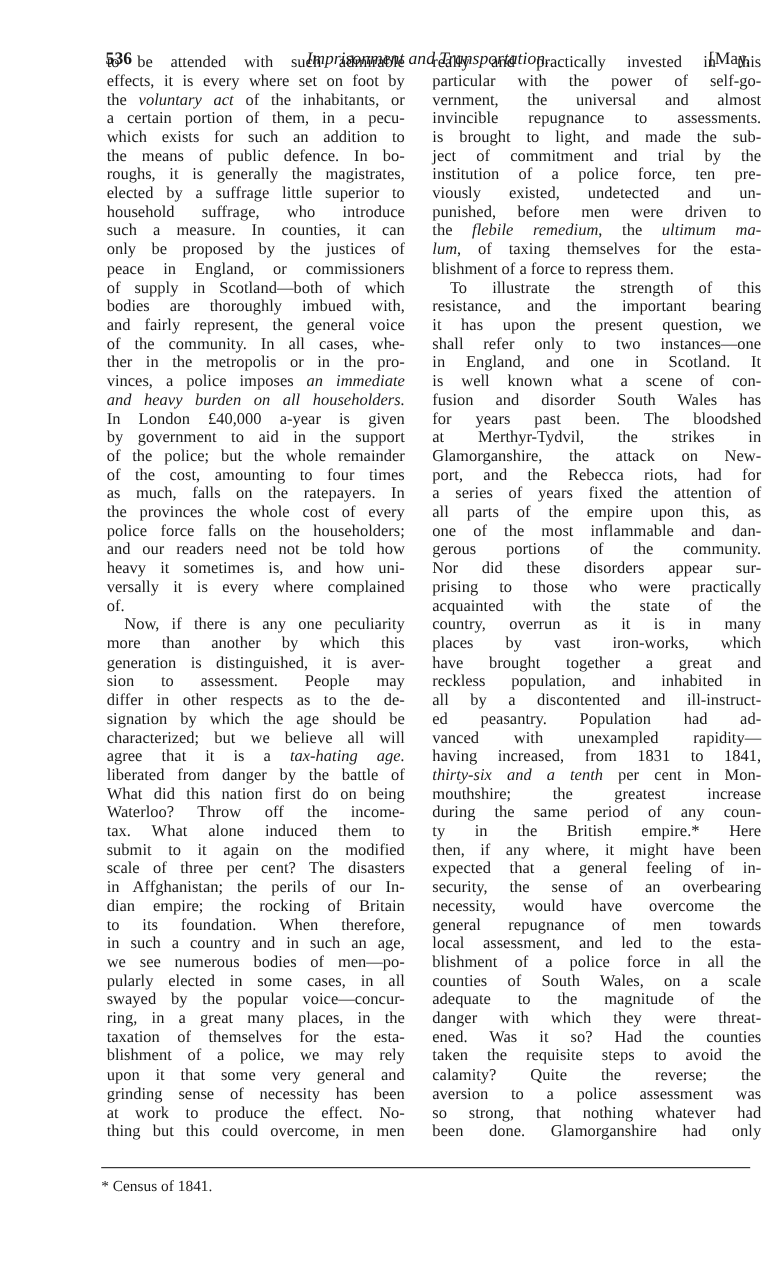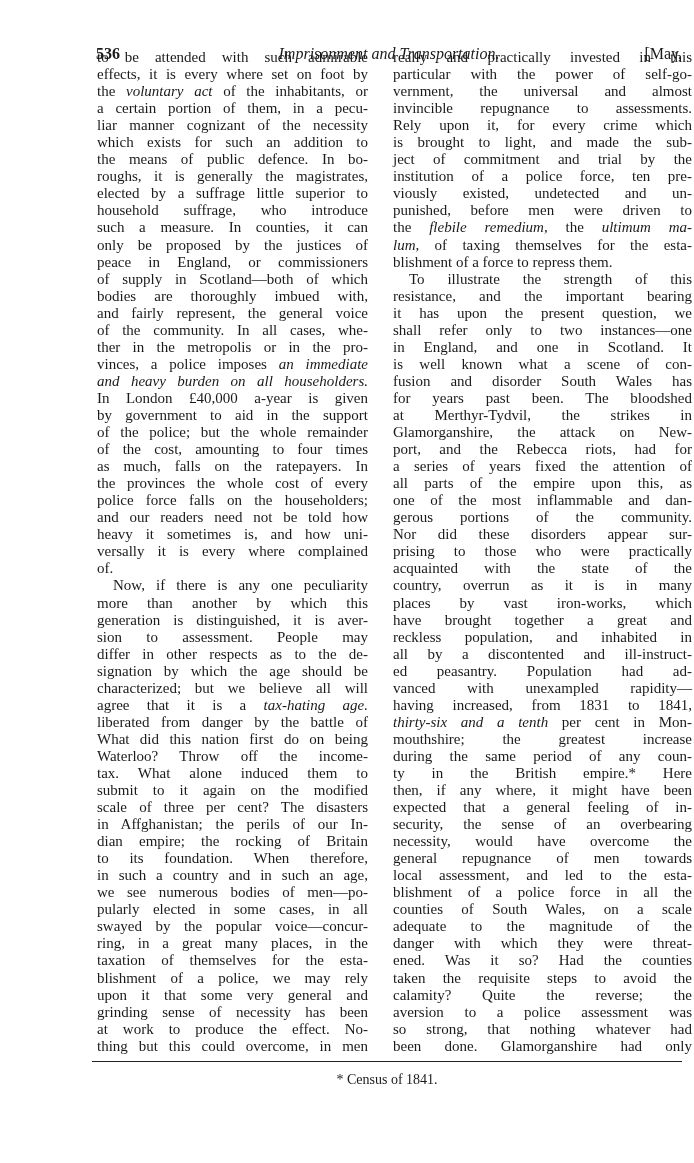--- a/index.html
+++ b/index.html
@@ -12,38 +12,37 @@
   .header .month { position: absolute; right: 0; top: 0; }
   .col { position: absolute; top: 49px; font-size: 15px; line-height: 17.05px; }
   .col.left { left: 97px; width: 271px; }
   .col.right { left: 393px; width: 299px; }
   .line { white-space: nowrap; text-align: justify; text-align-last: justify; height: 17.05px; overflow: visible; }
   .line.last { text-align-last: left; }
   .line.indent { padding-left: 16px; }
   .it { font-style: italic; }
   .rule { position: absolute; top: 1061px; left: 92px; width: 590px; height: 0;
           border-top: 1.5px solid #222; }
-  .footnote { position: absolute; top: 1071px; left: 92px; width: 590px; text-align: center;
+  .footnote { position: absolute; top: 1071px; left: 92px; width: 590px; 
               font-size: 14px; line-height: 18px; }
 </style>
 </head>
 <body>
 
 <div class="header">
   <span class="pnum">536</span>
   <span class="title">Imprisonment and Transportation.</span>
   <span class="month">[May,</span>
 </div>
 
 <div class="col left" id="col-left">
     <div class="line">to be attended with such admirable</div>
     <div class="line">effects, it is every where set on foot by</div>
     <div class="line"><span>the </span><span class="it">voluntary act</span><span> of the inhabitants, or</span></div>
     <div class="line">a certain portion of them, in a pecu-</div>
-    <div class="line">liar manner cognizant of the necessity</div>
     <div class="line">which exists for such an addition to</div>
     <div class="line">the means of public defence.  In bo-</div>
     <div class="line">roughs, it is generally the magistrates,</div>
     <div class="line">elected by a suffrage little superior to</div>
     <div class="line">household suffrage, who introduce</div>
     <div class="line">such a measure.  In counties, it can</div>
     <div class="line">only be proposed by the justices of</div>
     <div class="line">peace in England, or commissioners</div>
     <div class="line">of supply in Scotland—both of which</div>
     <div class="line">bodies are thoroughly imbued with,</div>
@@ -90,21 +89,20 @@
     <div class="line">upon it that some very general and</div>
     <div class="line">grinding sense of necessity has been</div>
     <div class="line">at work to produce the effect.  No-</div>
     <div class="line">thing but this could overcome, in men</div>
   </div>
 <div class="col right" id="col-right">
     <div class="line">really and practically invested in this</div>
     <div class="line">particular with the power of self-go-</div>
     <div class="line">vernment, the universal and almost</div>
     <div class="line">invincible repugnance to assessments.</div>
-    <div class="line">Rely upon it, for every crime which</div>
     <div class="line">is brought to light, and made the sub-</div>
     <div class="line">ject of commitment and trial by the</div>
     <div class="line">institution of a police force, ten pre-</div>
     <div class="line">viously existed, undetected and un-</div>
     <div class="line">punished, before men were driven to</div>
     <div class="line"><span>the </span><span class="it">flebile remedium</span><span>, the </span><span class="it">ultimum ma-</span></div>
     <div class="line"><span class="it">lum</span><span>, of taxing themselves for the esta-</span></div>
     <div class="line last">blishment of a force to repress them.</div>
     <div class="line indent">To illustrate the strength of this</div>
     <div class="line">resistance, and the important bearing</div>

